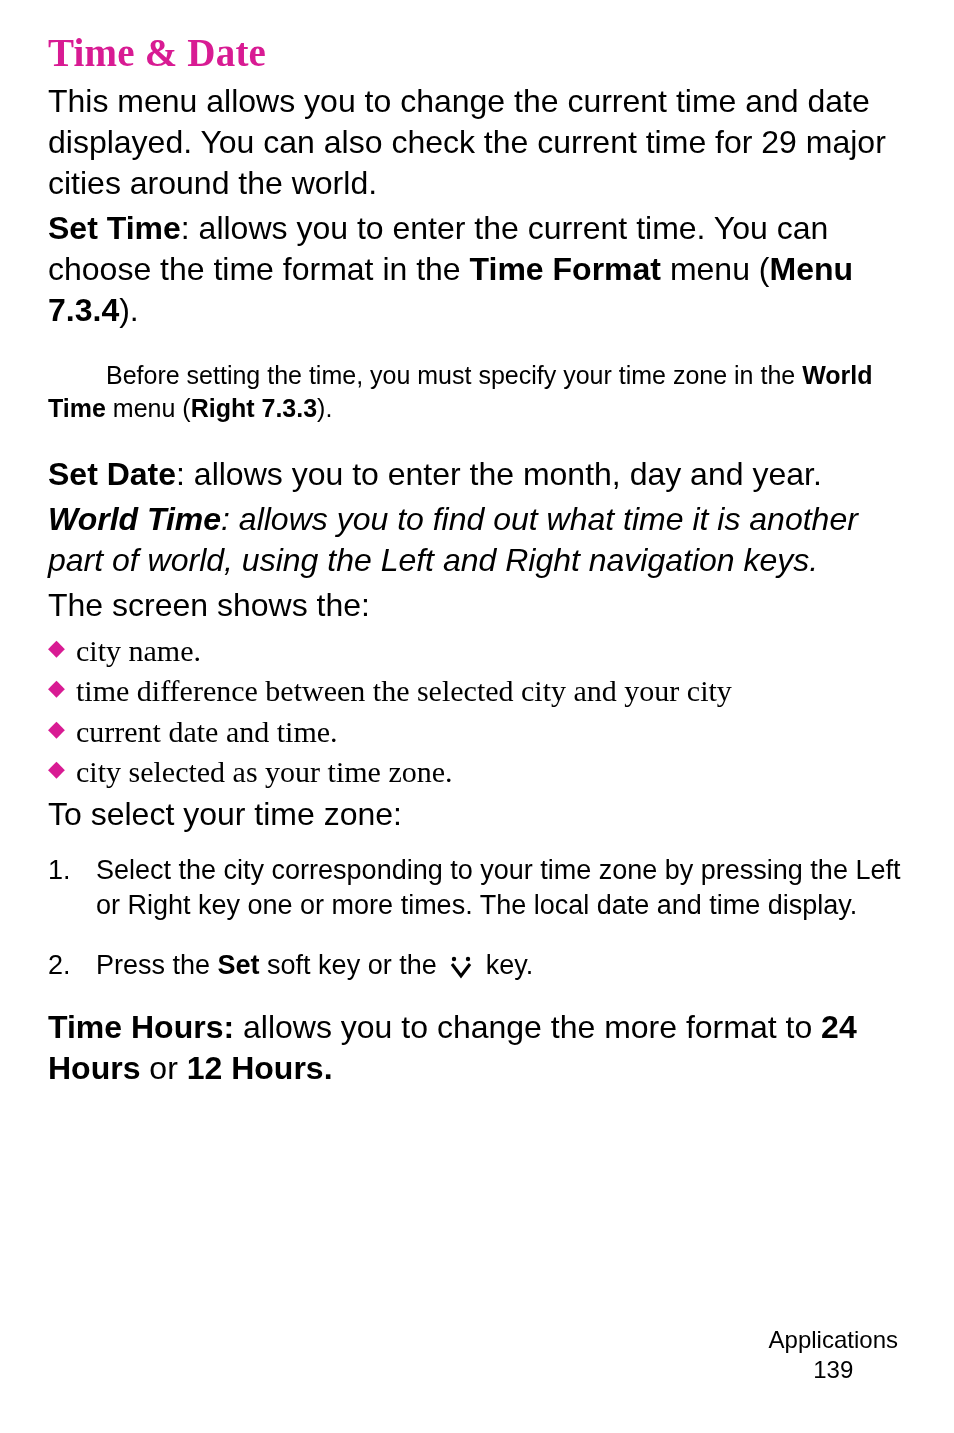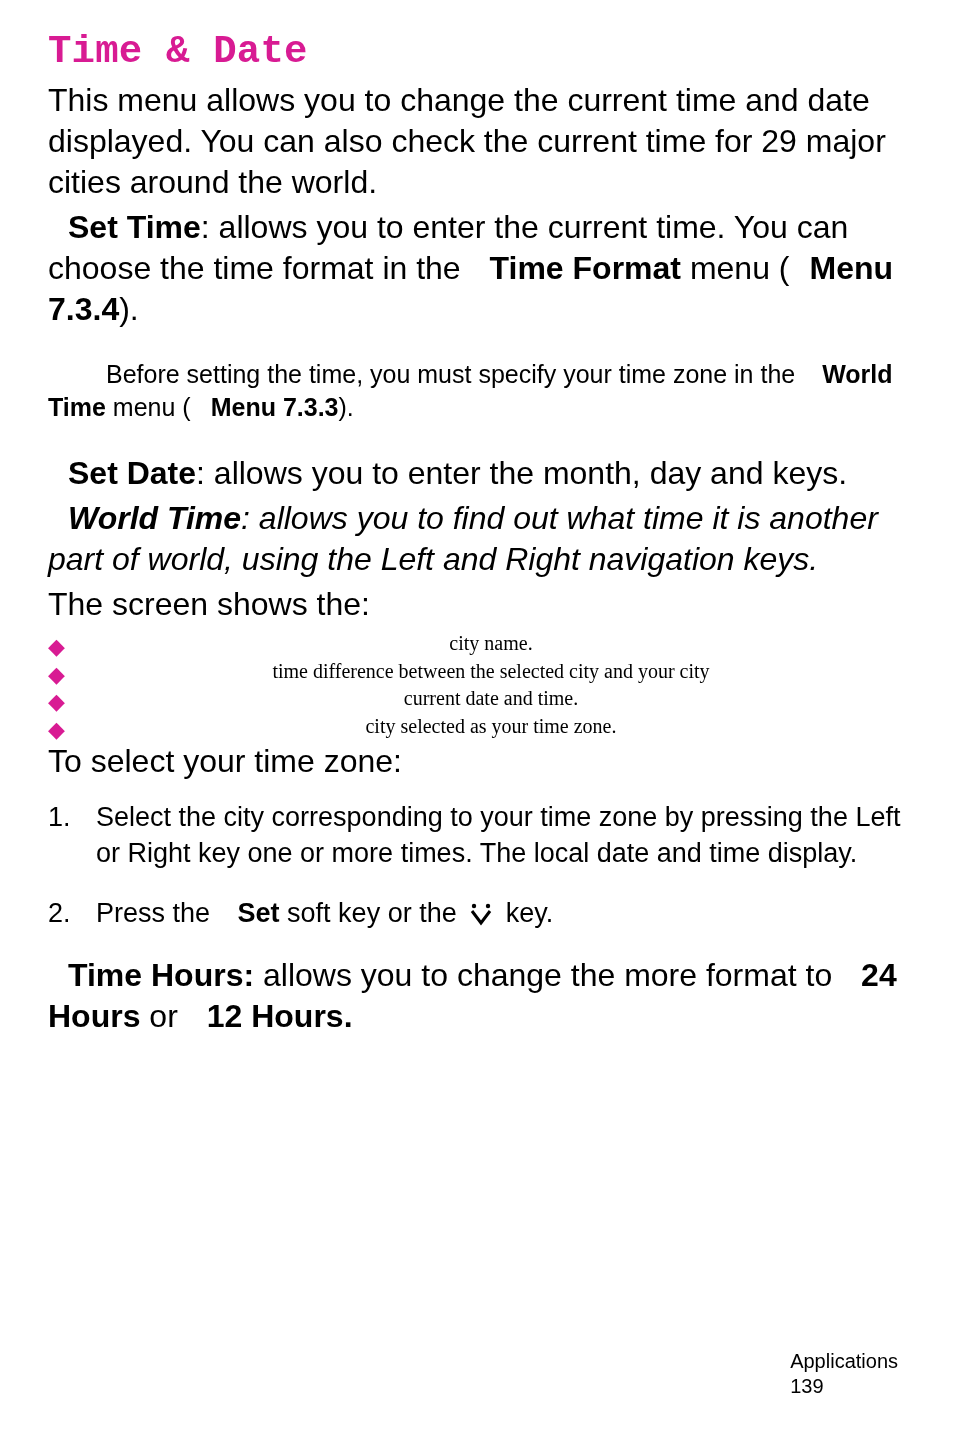--- a/index.html
+++ b/index.html
@@ -11,21 +11,21 @@
     color: #000;
   }
   .page {
     width: 954px;
     min-height: 1433px;
     padding: 30px 48px 40px 48px;
     box-sizing: border-box;
     position: relative;
   }
   .heading {
-    font-family: Liberation Mono, monospace;
+    font-family: Liberation Serif, serif;
     font-weight: 900;
     font-size: 39px;
     color: #d81b93;
     margin: 0 0 6px 0;
     letter-spacing: 0.2px;
   }
   .body-para {
     font-size: 32px;
     line-height: 1.28;
     margin: 0 0 4px 0;
@@ -36,34 +36,33 @@
   }
   .note {
     font-size: 25px;
     line-height: 1.35;
     margin: 28px 0 28px 0;
   }
   .note .indent-first {
     display: inline-block;
     width: 58px;
   }
-  .bold { font-weight: 700; margin-left: 20px; }
+  .bold { font-weight: 700; }
   ul.diamond {
     list-style: none;
     padding: 0;
     margin: 6px 0 2px 0;
   }
   ul.diamond > li {
     position: relative;
     padding-left: 28px;
     font-family: Georgia, "Times New Roman", serif;
-    font-size: 20px;
+    font-size: 30px;
     line-height: 1.28;
     margin: 2px 0;
-    text-align: center;
   }
   ul.diamond > li::before {
     content: "\25C6";
     position: absolute;
     left: 0;
     top: 2px;
     color: #d81b93;
     font-size: 22px;
     font-family: Arial, sans-serif;
   }
@@ -95,46 +94,46 @@
     display: inline-block;
     vertical-align: middle;
     width: 26px;
     height: 26px;
     position: relative;
     margin: 0 4px;
   }
   .footer {
     position: absolute;
     right: 56px;
-    bottom: 34px;
-    text-align: left;
-    font-size: 20px;
+    bottom: 48px;
+    text-align: center;
+    font-size: 24px;
     line-height: 1.25;
   }
 </style>
 </head>
 <body>
 
 <div class="page">
 
   <h2 class="heading">Time &amp; Date</h2>
 
   <p class="body-para">This menu allows you to change the current time and date displayed. You can also check the current time for 29 major cities around the world.</p>
 
 
   <p class="body-para">
     <span class="bold">Set Time</span><span>: allows you to enter the current time. You can choose the time format in the </span><span class="bold">Time Format</span><span> menu (</span><span class="bold">Menu 7.3.4</span><span>).</span>
   </p>
 
   <p class="note">
-    <span class="indent-first"></span><span>Before setting the time, you must specify your time zone in the </span><span class="bold">World Time</span><span> menu (</span><span class="bold">Menu 7.3.3</span><span>).</span>
+    <span class="indent-first"></span><span>Before setting the time, you must specify your time zone in the </span><span class="bold">World Time</span><span> menu (</span><span class="bold">Right 7.3.3</span><span>).</span>
   </p>
 
   <p class="body-para">
-    <span class="bold">Set Date</span><span>: allows you to enter the month, day and keys.</span>
+    <span class="bold">Set Date</span><span>: allows you to enter the month, day and year.</span>
   </p>
 
   <p class="body-para gap-above">
     <span class="bold">World Time</span><span>: allows you to find out what time it is another part of world, using the Left and Right navigation keys.</span>
   </p>
 
   <p class="body-para">The screen shows the:</p>
 
   <ul class="diamond">
     <li><span>city name.</span></li>

